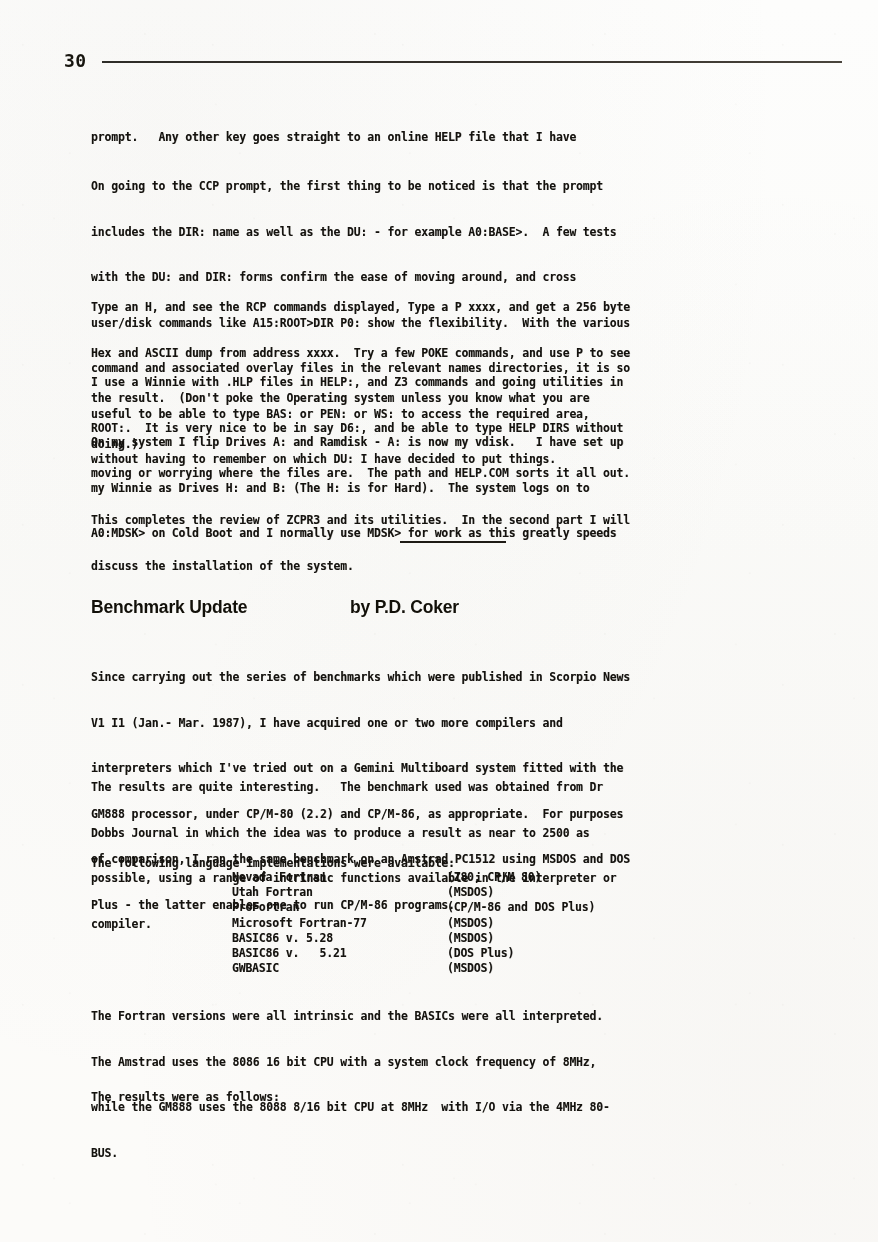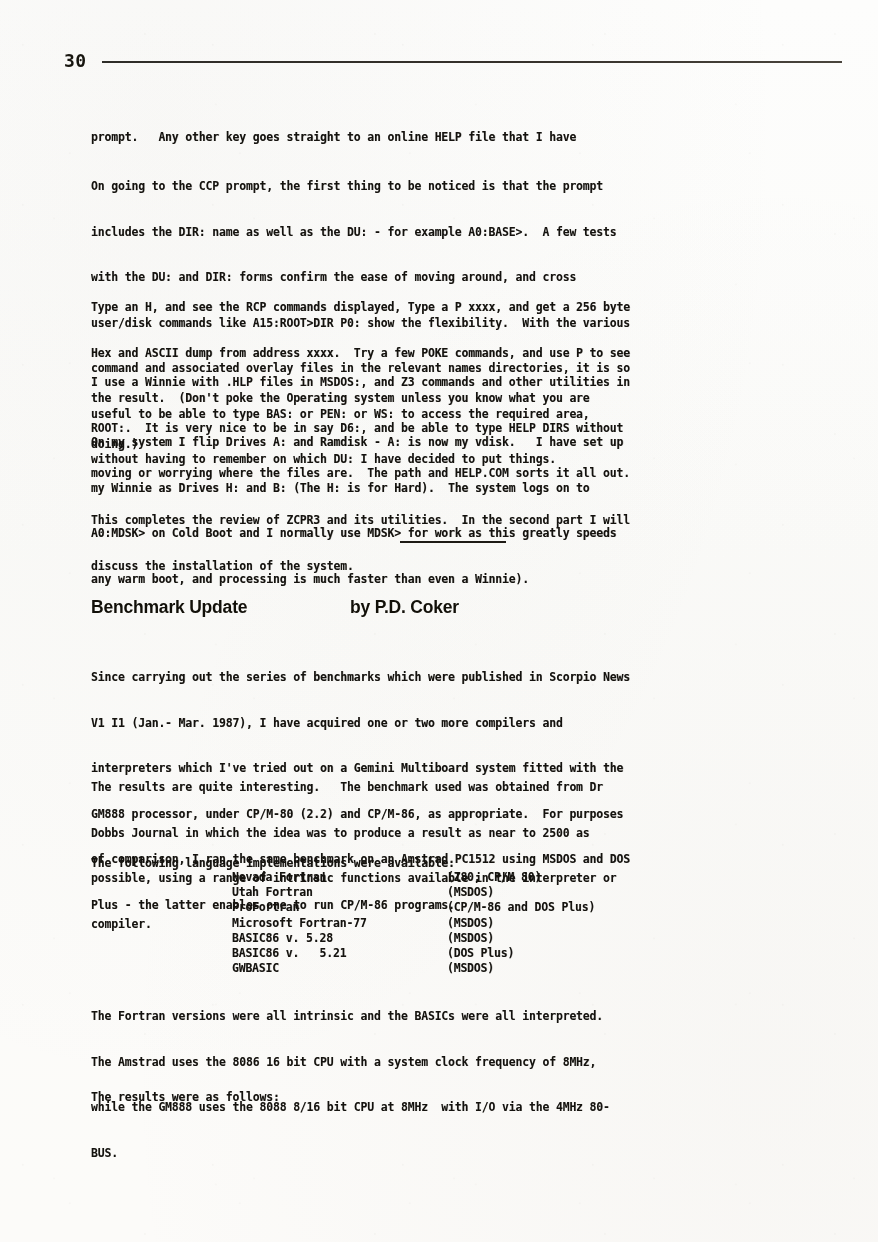--- a/index.html
+++ b/index.html
@@ -187,30 +187,29 @@
     </div>
 
     <div class="tp ink-a" style="top:270px;">
       <span class="ln">Type an H, and see the RCP commands displayed, Type a P xxxx, and get a 256 byte</span>
       <span class="ln">Hex and ASCII dump from address xxxx.  Try a few POKE commands, and use P to see</span>
       <span class="ln">the result.  (Don't poke the Operating system unless you know what you are</span>
       <span class="ln">doing.)</span>
     </div>
 
     <div class="tp ink-b" style="top:345px;">
-      <span class="ln">I use a Winnie with .HLP files in MSDOS:, and Z3 commands and other utilities in</span>
+      <span class="ln">I use a Winnie with .HLP files in HELP:, and Z3 commands and going utilities in</span>
       <span class="ln">ROOT:.  It is very nice to be in say D6:, and be able to type HELP DIRS without</span>
       <span class="ln">moving or worrying where the files are.  The path and HELP.COM sorts it all out.</span>
     </div>
 
     <div class="tp ink-a" style="top:405px;">
       <span class="ln">On my system I flip Drives A: and Ramdisk - A: is now my vdisk.   I have set up</span>
       <span class="ln">my Winnie as Drives H: and B: (The H: is for Hard).  The system logs on to</span>
       <span class="ln">A0:MDSK&gt; on Cold Boot and I normally use MDSK&gt; for work as this greatly speeds</span>
-      <span class="ln">any warm boot, and processing is much faster than even a Winnie).</span>
     </div>
 
     <div class="tp ink-b" style="top:483px;">
       <span class="ln">This completes the review of ZCPR3 and its utilities.  In the second part I will</span>
       <span class="ln">discuss the installation of the system.</span>
     </div>
 
     <div class="divider"></div>
 
     <div class="article-head">

